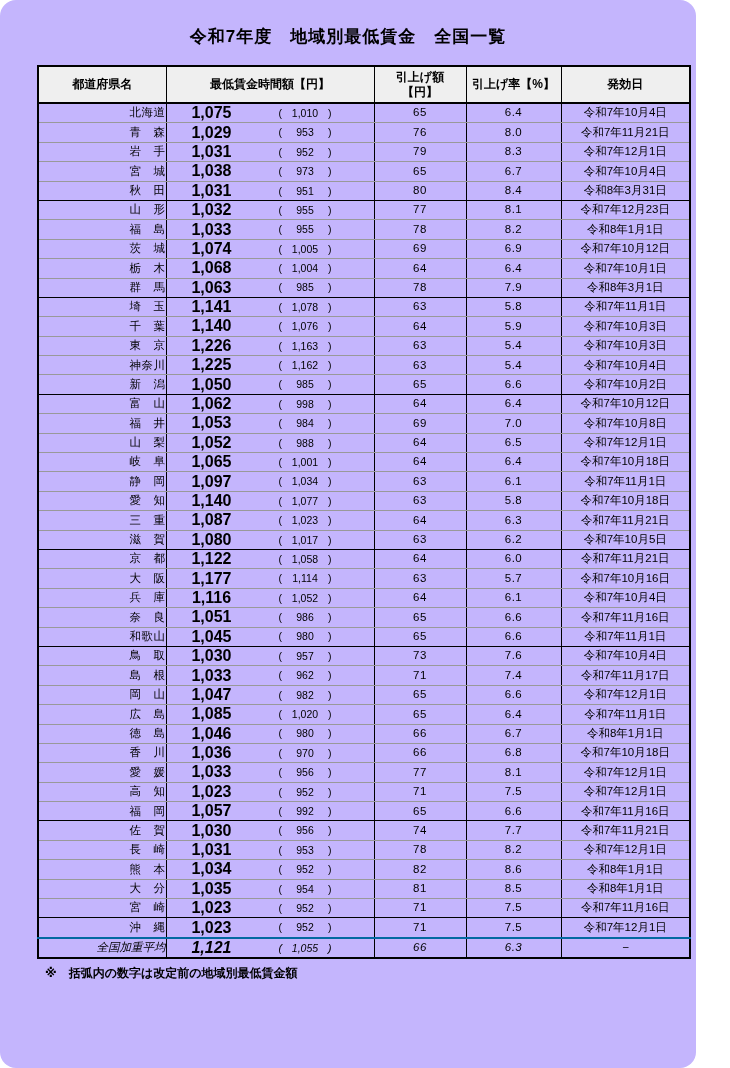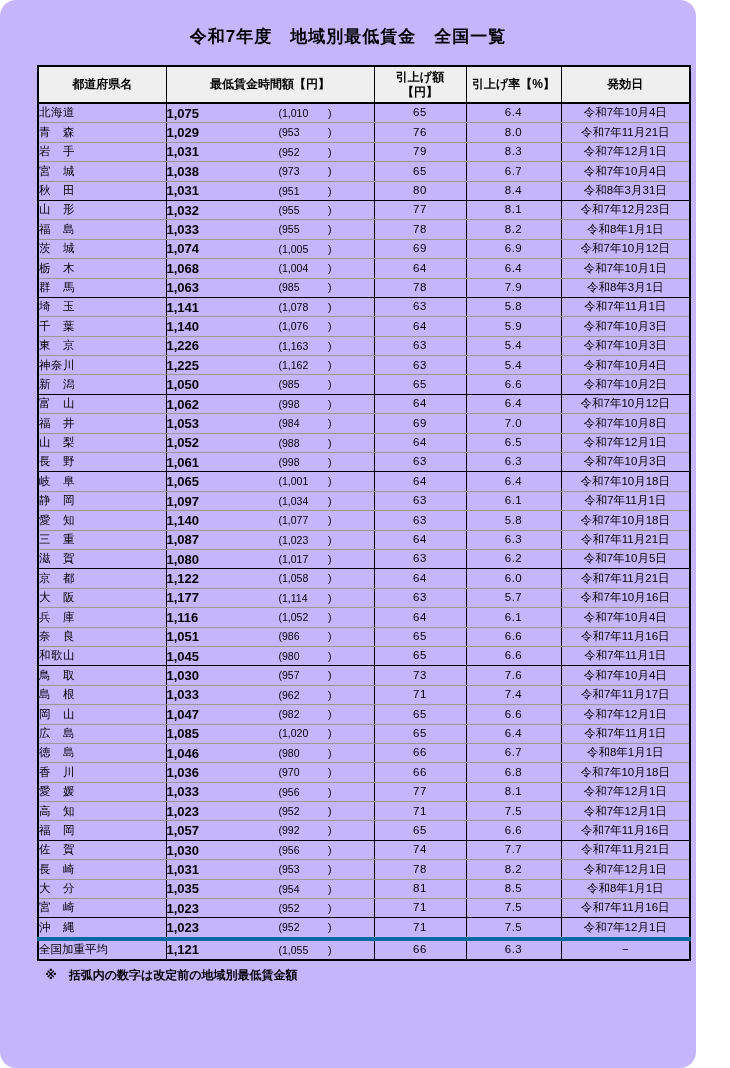--- a/index.html
+++ b/index.html
@@ -58,53 +58,53 @@
     font-size: 11.5px;
     vertical-align: middle;
     border-left: 1px solid #000;
     border-bottom: 1px solid #999;
     padding: 0;
     line-height: 1;
   }
   .wage-table td:first-child { border-left: none; }
   .wage-table tr.group-end td { border-bottom: 1.6px solid #000; }
   .wage-table tr:last-child td { border-bottom: none; }
-  .wage-table tr.average-row td { border-top: 4px solid #0369a1; }
+  .wage-table tr.average-row td { border-top: 2px solid #0369a1; font-style: italic; }
 
   .c-pref {
-    text-align: left;
+    text-align: right;
     font-size: 12px;
     letter-spacing: 0.5px;
   }
   .c-wage {
     padding: 0;
   }
   .wage-inner {
     display: flex;
     align-items: center;
   }
   .wage-num {
     display: inline-block;
     width: 90px;
-    text-align: left;
+    text-align: center;
     font-weight: bold;
-    font-size: 13px;
+    font-size: 16px;
   }
   .wage-prev {
     margin-left: 22px;
     font-size: 10.5px;
     color: #000;
     white-space: nowrap;
   }
   .wage-prev::before { content: "("; }
   .wage-prev::after  { content: ")"; }
   .prev-val {
     display: inline-block;
     min-width: 46px;
-    text-align: left;
+    text-align: center;
   }
   .c-num  { text-align: center; font-size: 11.5px; letter-spacing: 0.5px; }
   .c-date { text-align: center; font-size: 11px; }
   .average-row .c-pref { letter-spacing: 0; }
 
   .footnote {
     margin: 6px 0 0 45px;
     font-size: 12px;
     font-weight: 700;
   }
@@ -344,32 +344,20 @@
     <td class="c-wage">
       <span class="wage-inner">
         <span class="wage-num">1,052</span>
         <span class="wage-prev"><span class="prev-val">988</span></span>
       </span>
     </td>
     <td class="c-num">64</td>
     <td class="c-num">6.5</td>
     <td class="c-date">令和7年12月1日</td>
   </tr>
-        <tr class="group-end">
-    <td class="c-pref">長　野</td>
-    <td class="c-wage">
-      <span class="wage-inner">
-        <span class="wage-num">1,061</span>
-        <span class="wage-prev"><span class="prev-val">998</span></span>
-      </span>
-    </td>
-    <td class="c-num">63</td>
-    <td class="c-num">6.3</td>
-    <td class="c-date">令和7年10月3日</td>
-  </tr>
         <tr>
     <td class="c-pref">岐　阜</td>
     <td class="c-wage">
       <span class="wage-inner">
         <span class="wage-num">1,065</span>
         <span class="wage-prev"><span class="prev-val">1,001</span></span>
       </span>
     </td>
     <td class="c-num">64</td>
     <td class="c-num">6.4</td>
@@ -609,20 +597,32 @@
       <span class="wage-inner">
         <span class="wage-num">1,031</span>
         <span class="wage-prev"><span class="prev-val">953</span></span>
       </span>
     </td>
     <td class="c-num">78</td>
     <td class="c-num">8.2</td>
     <td class="c-date">令和7年12月1日</td>
   </tr>
         <tr>
+    <td class="c-pref">熊　本</td>
+    <td class="c-wage">
+      <span class="wage-inner">
+        <span class="wage-num">1,034</span>
+        <span class="wage-prev"><span class="prev-val">952</span></span>
+      </span>
+    </td>
+    <td class="c-num">82</td>
+    <td class="c-num">8.6</td>
+    <td class="c-date">令和8年1月1日</td>
+  </tr>
+        <tr>
     <td class="c-pref">大　分</td>
     <td class="c-wage">
       <span class="wage-inner">
         <span class="wage-num">1,035</span>
         <span class="wage-prev"><span class="prev-val">954</span></span>
       </span>
     </td>
     <td class="c-num">81</td>
     <td class="c-num">8.5</td>
     <td class="c-date">令和8年1月1日</td>

